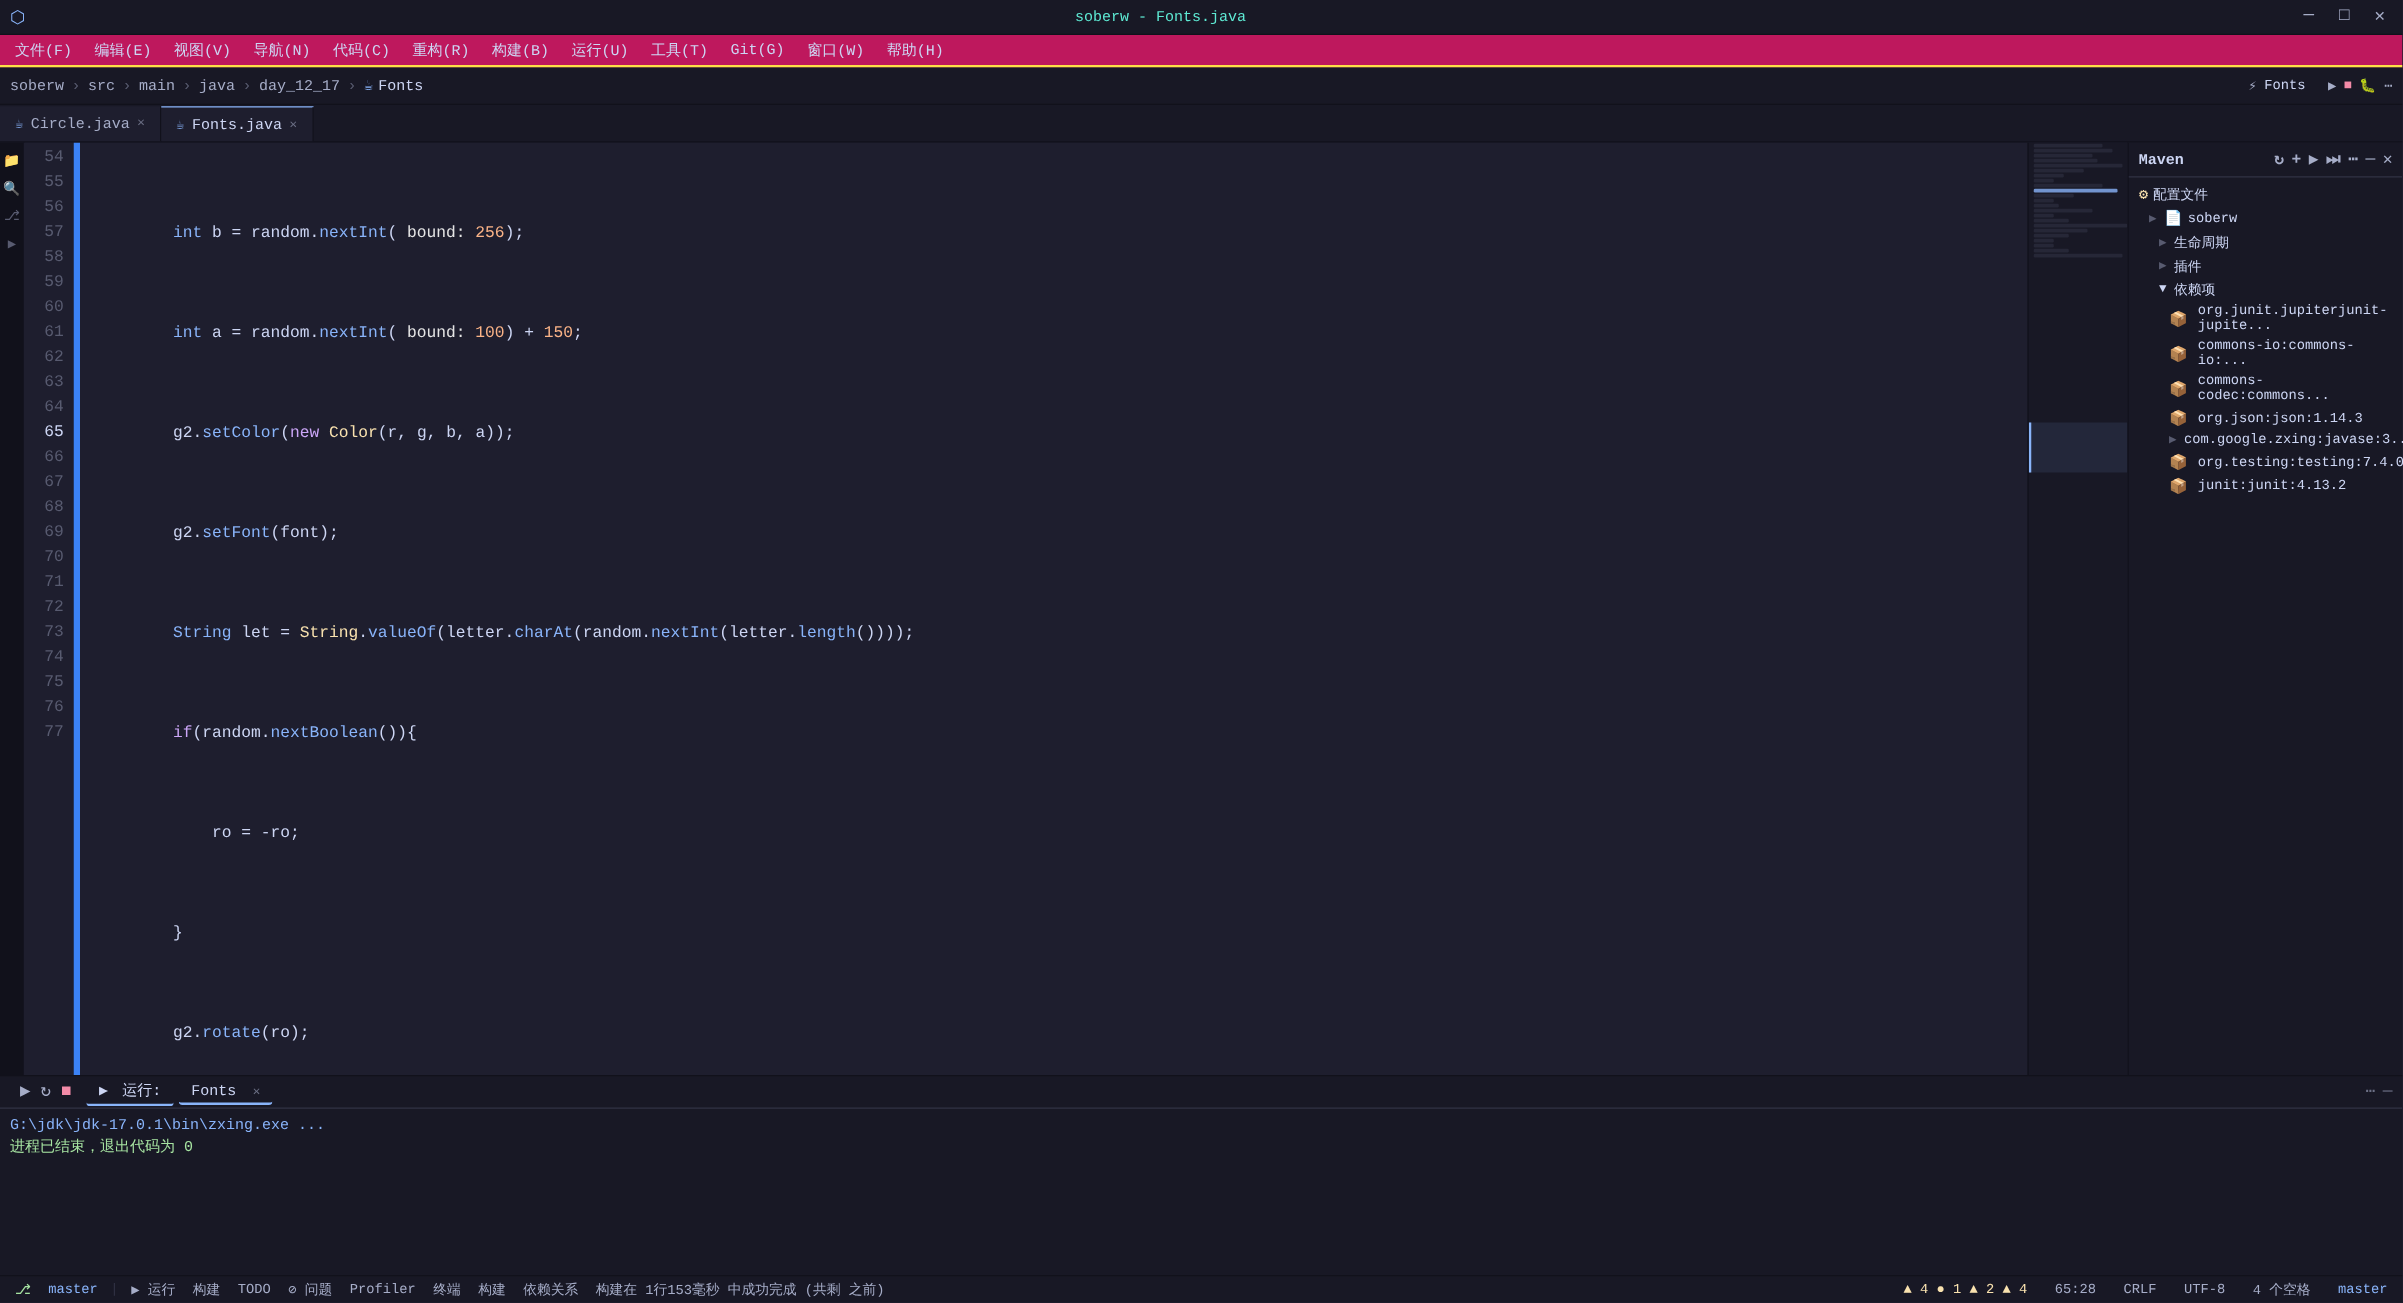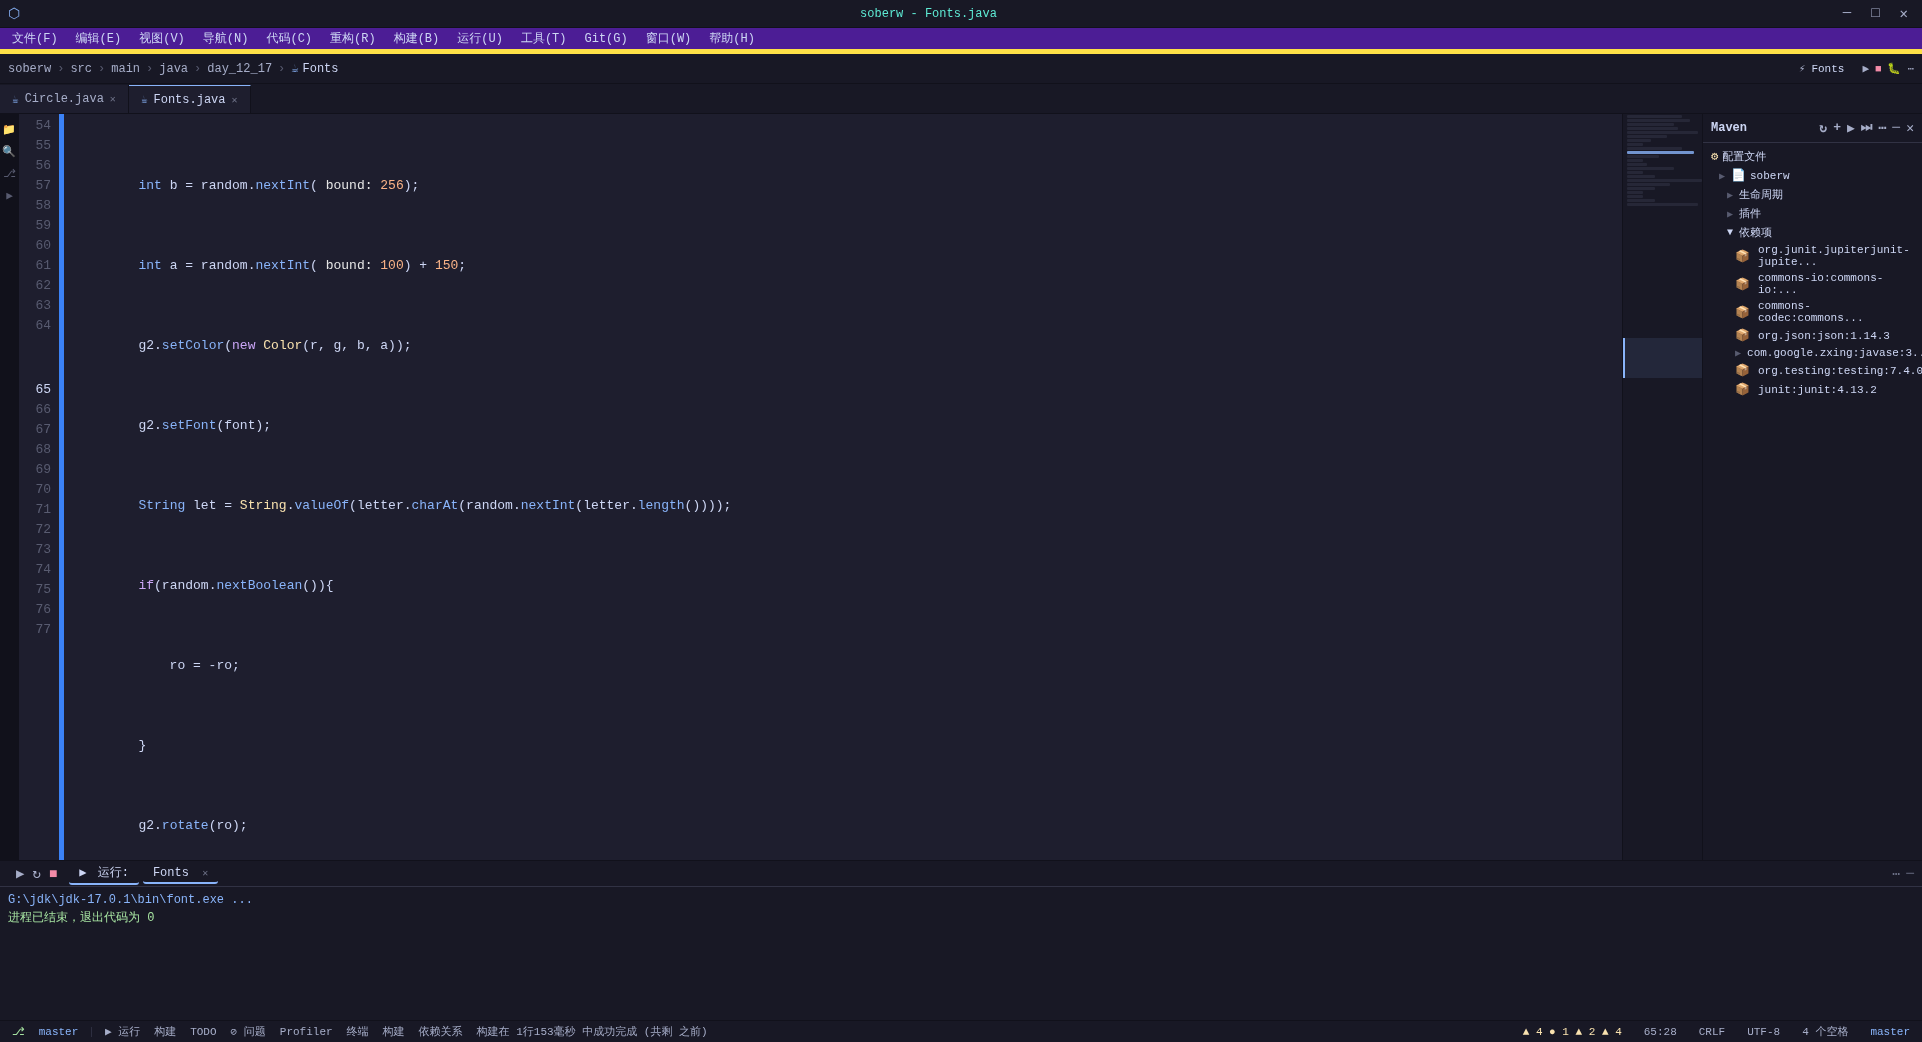--- a/index.html
+++ b/index.html
@@ -26,27 +26,27 @@
       justify-content: space-between;
       border-bottom: 1px solid #11111b;
     }
     #title-bar-left { display: flex; align-items: center; gap: 6px; }
     #title-bar-center { color: #5eead4; font-size: 12px; }
     #title-bar-right { display: flex; gap: 8px; }
     .title-btn { color: #a6adc8; font-size: 14px; cursor: pointer; padding: 2px 6px; }
 
     
     #menu-bar {
-      background: #4c1d95;
+      background: #be185d;
       height: 26px;
       display: flex;
       align-items: center;
       padding: 0 4px;
       gap: 2px;
-      border-bottom: 5px solid #fde047;
+      border-bottom: 2px solid #fde047;
       font-family: Liberation Mono, monospace;
     }
     .menu-item {
       color: #cdd6f4;
       font-size: 12px;
       padding: 2px 8px;
       cursor: pointer;
       border-radius: 3px;
     }
 
@@ -404,21 +404,21 @@
         <div>55</div>
         <div>56</div>
         <div>57</div>
         <div>58</div>
         <div>59</div>
         <div>60</div>
         <div>61</div>
         <div>62</div>
         <div>63</div>
         <div>64</div>
-        <div style="color:#cdd6f4;margin-top:44px;">65</div>
+        <div style="color:#cdd6f4;">65</div>
         <div>66</div>
         <div>67</div>
         <div>68</div>
         <div>69</div>
         <div>70</div>
         <div>71</div>
         <div>72</div>
         <div>73</div>
         <div>74</div>
         <div>75</div>
@@ -587,21 +587,21 @@
     <div class="bottom-tab active">
       <span>Fonts</span>
       <span style="margin-left:6px;color:#6c7086;cursor:pointer;font-size:10px;">✕</span>
     </div>
     <div class="bottom-controls">
       <span class="bottom-ctrl-btn">⋯</span>
       <span class="bottom-ctrl-btn">─</span>
     </div>
   </div>
   <div id="terminal-content">
-    <span class="terminal-line terminal-path">G:\jdk\jdk-17.0.1\bin\font.exe ...</span>
+    <span class="terminal-line terminal-path">G:\jdk\jdk-17.0.1\bin\zxing.exe ...</span>
     <span class="terminal-line"> </span>
     <span class="terminal-line terminal-success">进程已结束，退出代码为 0</span>
   </div>
 </div>
 
 <div id="status-bar">
   <span class="status-item status-git">⎇</span>
   <span class="status-item status-branch">master</span>
   <span class="status-sep">|</span>
   <span class="status-item">▶ 运行</span>

